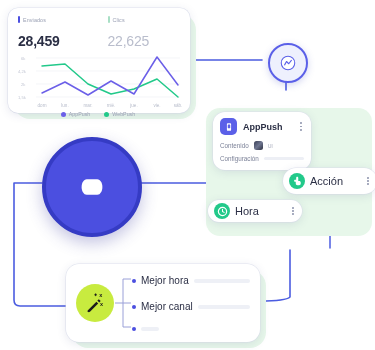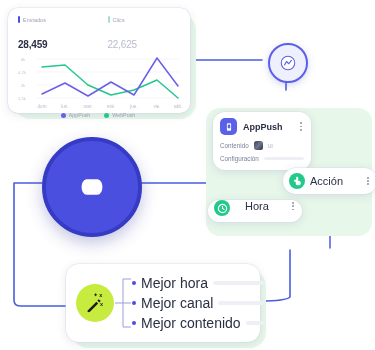--- a/index.html
+++ b/index.html
@@ -24,21 +24,21 @@
     background:#e7f7ea;z-index:2;
   }
 
   
   #analytics-card{left:8px;top:8px;width:182px;height:105px;border-radius:10px;padding:0;}
   .metrics{display:flex;padding:8px 0 0 10px;gap:7px;}
   .metric{flex:1;}
   .metric .mhead{display:flex;align-items:center;gap:3px;}
   .mbar{width:2px;height:7px;border-radius:1px;display:inline-block;}
   .mlabel{font-size:5.4px;color:#9aa0b4;letter-spacing:.1px;white-space:nowrap;}
-  .mval{font-size:10px;font-weight:700;color:#2b2f45;margin-top:16px;letter-spacing:-.2px;}
+  .mval{font-size:14px;font-weight:700;color:#2b2f45;margin-top:10px;letter-spacing:-.2px;}
   .mval.dim{color:#b9bdcc;font-weight:400;}
   #chart-wrap{position:relative;margin:3px 6px 0 4px;height:62px;}
   .legend{display:flex;justify-content:center;gap:14px;margin-top:-7px;}
   .lg{display:flex;align-items:center;gap:3px;}
   .lgdot{width:5px;height:5px;border-radius:50%;}
   .lgtxt{font-size:5.3px;color:#9aa0b4;}
 
   
   #hub{
     position:absolute;left:42px;top:137px;width:92px;height:92px;border-radius:50%;
@@ -64,33 +64,33 @@
   .kebab{display:flex;flex-direction:column;gap:1.5px;align-items:center;padding:2px;flex:0 0 auto;}
   .kebab i{width:1.8px;height:1.8px;border-radius:50%;background:#8e94ad;display:block;}
   .ap-row{display:flex;align-items:center;gap:5px;padding:0 7px;height:13px;}
   .ap-rowlabel{font-size:6.3px;color:#7c8298;white-space:nowrap;}
   .thumb{width:9px;height:9px;border-radius:2.5px;background:linear-gradient(135deg,#3a3f55 0%,#6f7690 50%,#2c3040 100%);flex:0 0 auto;}
   .ghost{height:3px;border-radius:2px;background:#edeff5;flex:1;}
   .tiny{font-size:5.2px;color:#a7acbd;}
 
   
   #accion-card{left:283px;top:168px;width:82px;height:26px;border-radius:13px;display:flex;align-items:center;gap:5px;padding:0 6px;}
-  #hora-card{left:208px;top:200px;width:82px;height:22px;border-radius:13px;display:flex;align-items:flex-start;gap:15px;padding:0 6px;}
+  #hora-card{left:208px;top:200px;width:82px;height:22px;border-radius:13px;display:flex;align-items:center;gap:5px;padding:0 6px;}
   .gico{width:16px;height:16px;border-radius:50%;background:#22c98a;display:flex;align-items:center;justify-content:center;flex:0 0 auto;}
   .pill-title{font-size:11px;color:#2b2f45;font-weight:500;flex:1;}
 
   
   #insights-card{left:66px;top:264px;width:194px;height:78px;border-radius:13px;}
   .ins-inner{display:flex;align-items:center;height:100%;padding:0 10px;gap:0;}
   .wand{width:38px;height:38px;border-radius:50%;background:#c8eb3f;display:flex;align-items:center;justify-content:center;flex:0 0 auto;}
   .branch{position:relative;width:18px;height:56px;flex:0 0 auto;}
   .ins-list{display:flex;flex-direction:column;justify-content:space-between;height:56px;flex:1;}
   .ins-item{display:flex;align-items:center;gap:5px;}
   .ins-dot{width:4px;height:4px;border-radius:50%;background:#4b4fe0;flex:0 0 auto;}
-  .ins-txt{font-size:14px;color:#2b2f45;white-space:nowrap;}
+  .ins-txt{font-size:10px;color:#2b2f45;white-space:nowrap;}
   .ins-ghost{height:4px;border-radius:2px;background:#eef0f6;flex:1;min-width:18px;}
 </style>
 </head>
 <body>
 
 <div id="stage">
 
   <div class="greenhalo" style="left:14px;top:14px;width:182px;height:105px;"></div>
   <div class="greenhalo" style="left:206px;top:108px;width:166px;height:128px;border-radius:14px;"></div>
   <div class="greenhalo" style="left:72px;top:270px;width:194px;height:78px;"></div>
@@ -284,21 +284,20 @@
           <span class="ins-txt">Mejor hora</span>
           <span class="ins-ghost"></span>
         </div>
         <div class="ins-item">
           <span class="ins-dot"></span>
           <span class="ins-txt">Mejor canal</span>
           <span class="ins-ghost"></span>
         </div>
         <div class="ins-item">
           <span class="ins-dot"></span>
-          <span class="ins-txt">Mejor contenido</span>
           <span class="ins-ghost" style="max-width:10px"></span>
         </div>
       </div>
 
     </div>
   </div>
 
 </div>
 
 </body></html>

